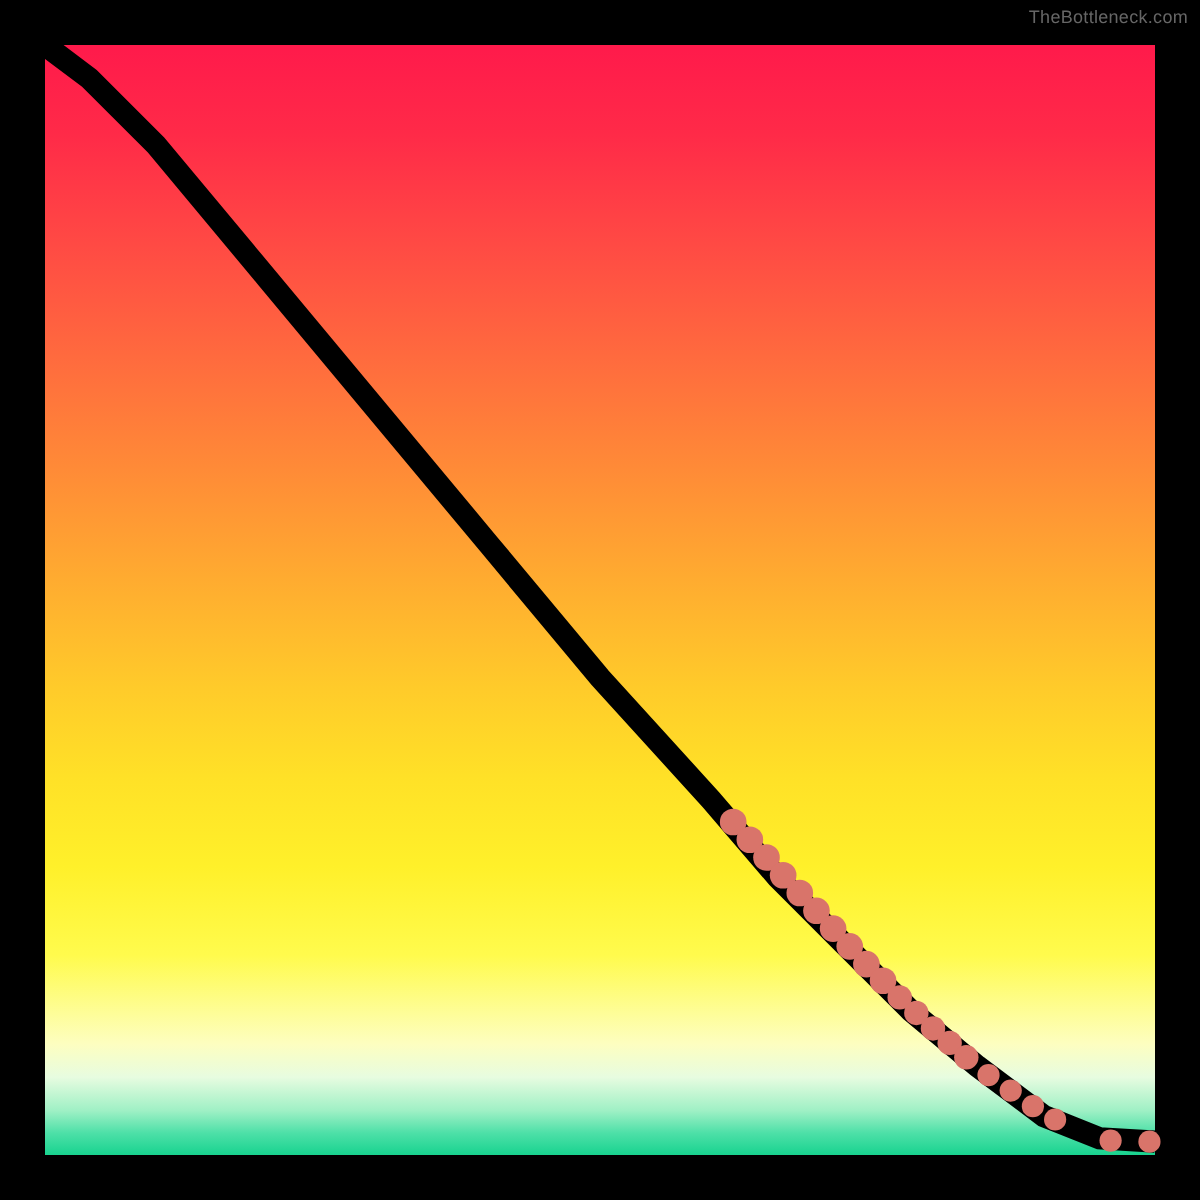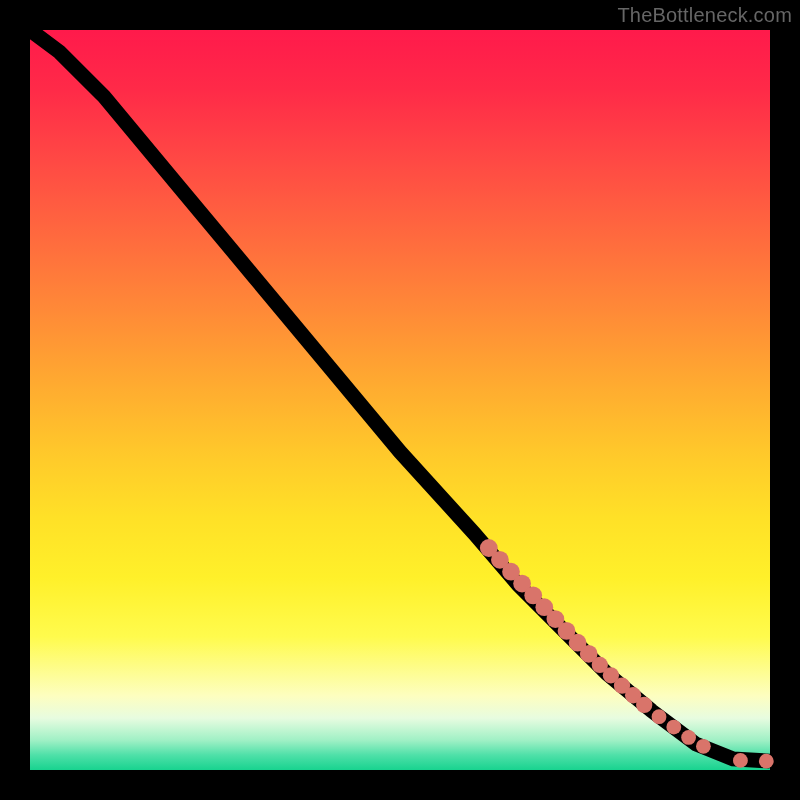--- a/index.html
+++ b/index.html
@@ -41,21 +41,21 @@
       #9ff0c5 96%,
       #4ee0a8 98%,
       #18d38f 100%
     );
   }
   .watermark {
     position: absolute;
     top: 4px;
     right: 8px;
     color: #666;
-    font-size: 20px;
+    font-size: 12px;
     font-weight: 500;
     letter-spacing: 0.2px;
     user-select: none;
   }
   svg.overlay {
     position: absolute;
     left: 0;
     top: 0;
     width: 740px;
     height: 740px;

